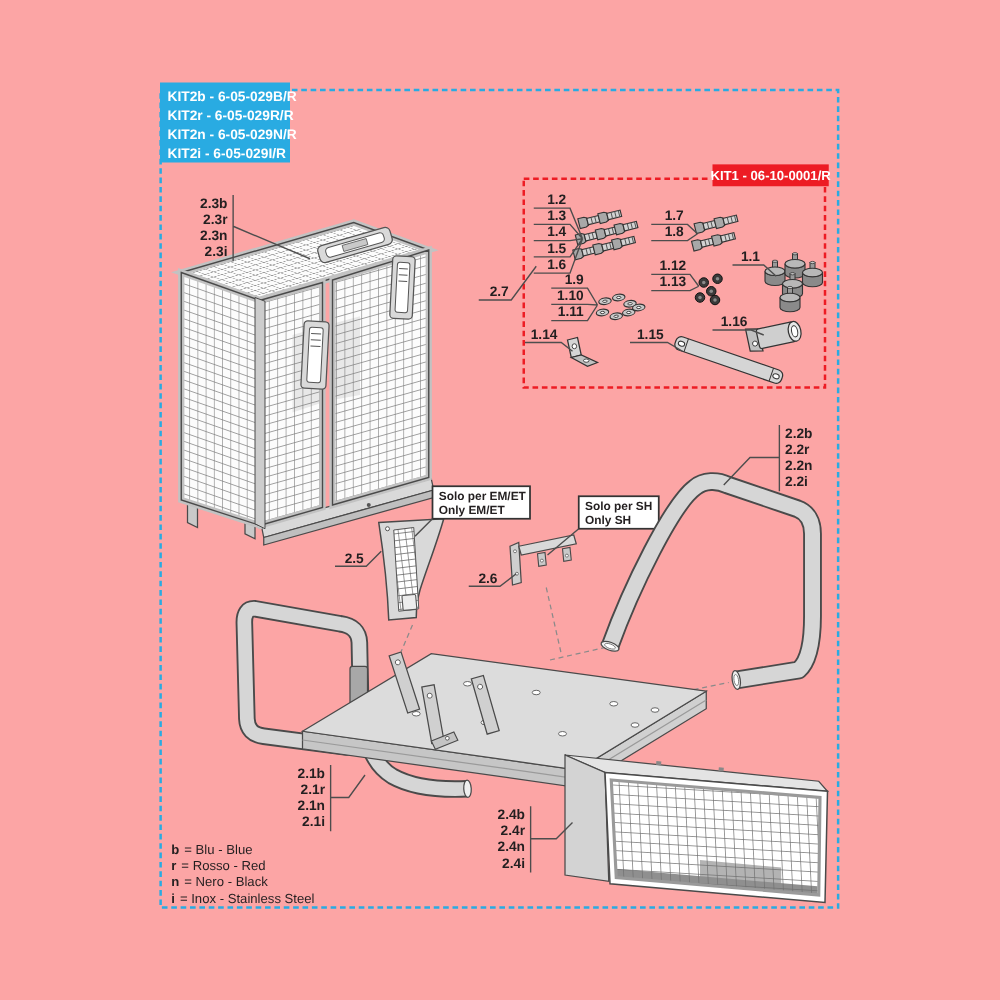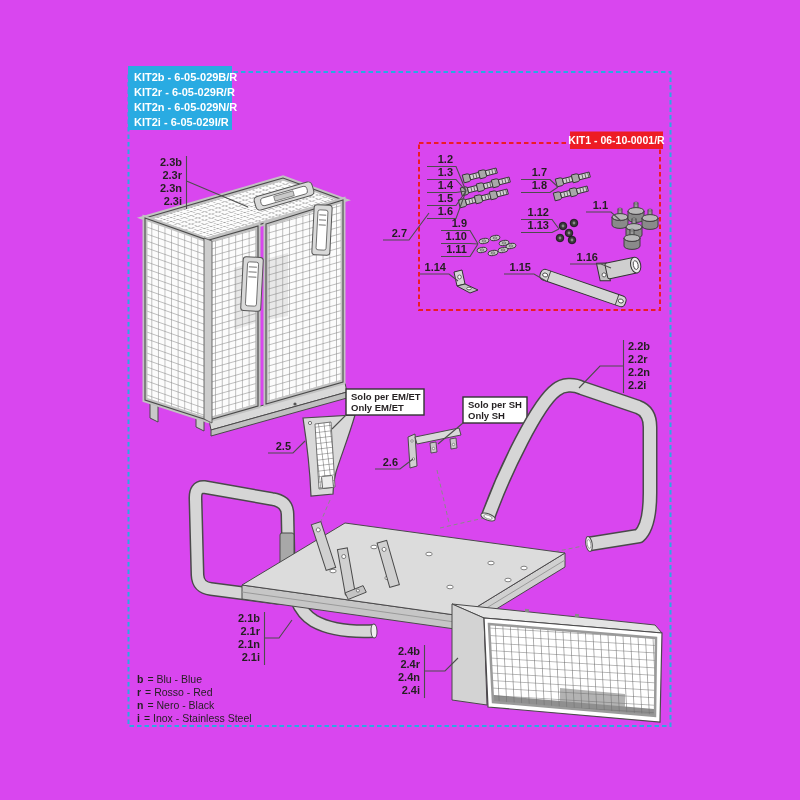--- a/index.html
+++ b/index.html
@@ -1,16 +1,16 @@
 <!DOCTYPE html>
 <html><head>
 <meta charset="utf-8">
 <style>
   html,body{margin:0;padding:0;background:#fff;}
-  .stage{width:800px;height:800px;position:relative;background:#d946ef;font-family:"Liberation Sans",sans-serif;}
+  .stage{width:800px;height:800px;position:relative;background:#fca5a5;font-family:"Liberation Sans",sans-serif;}
   svg{display:block}
   .lbl{font:bold 11px "Liberation Sans",sans-serif;fill:#231f20;}
   .end{text-anchor:end;}
   .mid{text-anchor:middle;}
   .wht{font:bold 11px "Liberation Sans",sans-serif;fill:#ffffff;}
   .whs{font:bold 10.5px "Liberation Sans",sans-serif;fill:#ffffff;}
   .note{font:bold 9.5px "Liberation Sans",sans-serif;fill:#231f20;}
   .lk{font:bold 10.5px "Liberation Sans",sans-serif;fill:#231f20;}
   .lt{font:10.5px "Liberation Sans",sans-serif;fill:#231f20;}
   .leader{stroke:#4d4d4d;stroke-width:1.1;fill:none;}

